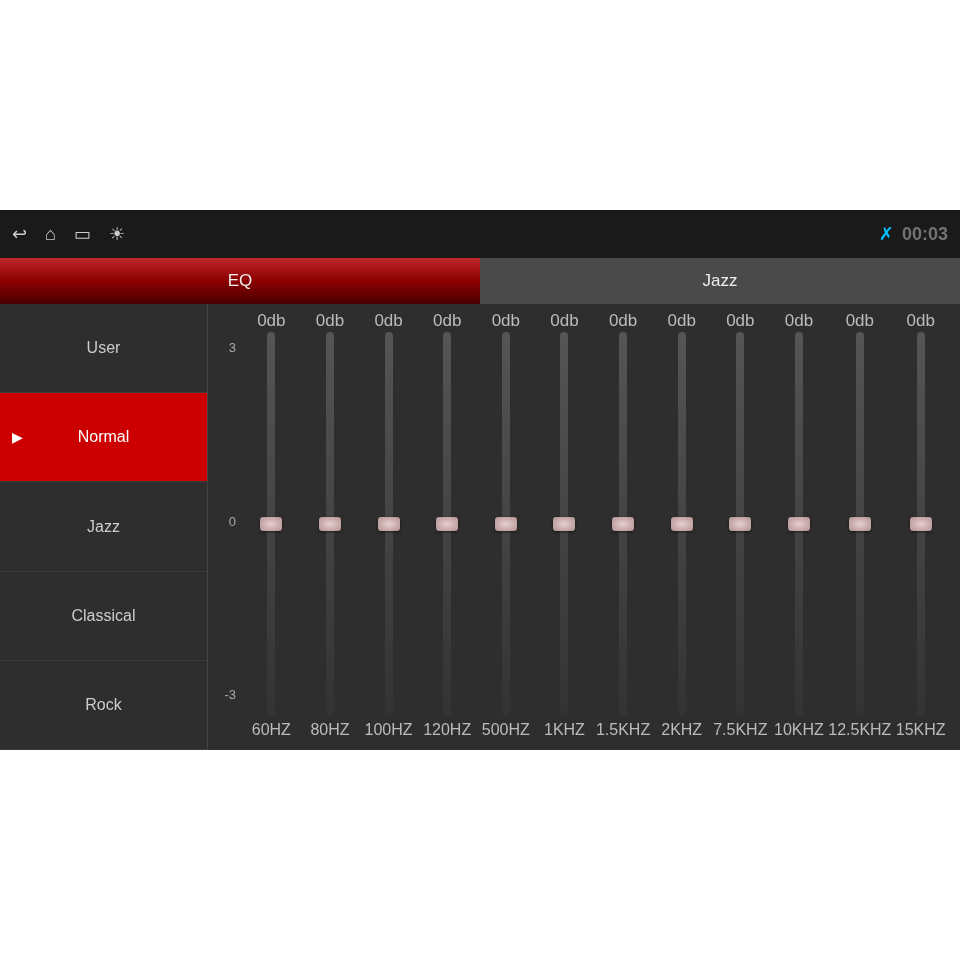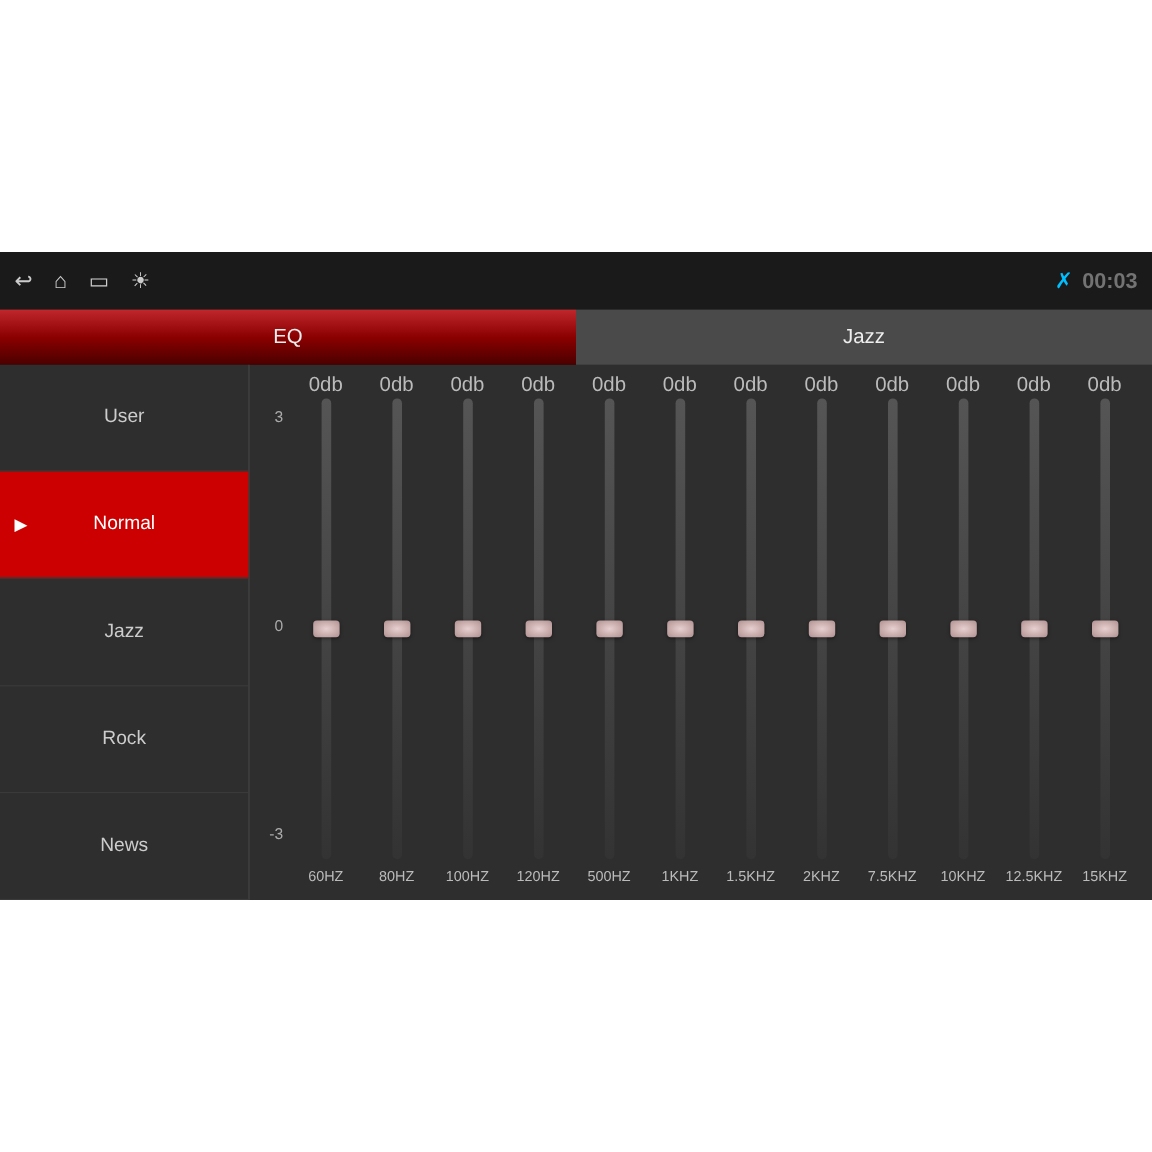--- a/index.html
+++ b/index.html
@@ -185,21 +185,21 @@
       background: radial-gradient(ellipse at center, #e8d0d0, #b09090);
       border-radius: 3px;
       top: calc(50% - 7px);
       left: -7px;
       z-index: 2;
       cursor: pointer;
       box-shadow: 0 1px 3px rgba(0,0,0,0.5);
     }
     .slider-freq-label {
       color: #bbb;
-      font-size: 12px;
+      font-size: 16px;
       margin-top: 4px;
       height: 20px;
       line-height: 20px;
       text-align: right;
     }
   </style>
 </head>
 <body>
 
 <div class="device-frame">
@@ -233,24 +233,24 @@
         <span>User</span>
       </div>
       <div class="sidebar-item active">
         <span class="play-arrow">▶</span>
         <span>Normal</span>
       </div>
       <div class="sidebar-item">
         <span>Jazz</span>
       </div>
       <div class="sidebar-item">
+        <span>Classical</span>
+      </div>
+      <div class="sidebar-item">
         <span>Rock</span>
-      </div>
-      <div class="sidebar-item">
-        <span>News</span>
       </div>
     </div>
 
     <div class="eq-area">
       <div class="eq-scales">
 
         <div class="scale-labels">
           <span>3</span>
           <span>0</span>
           <span>-3</span>

